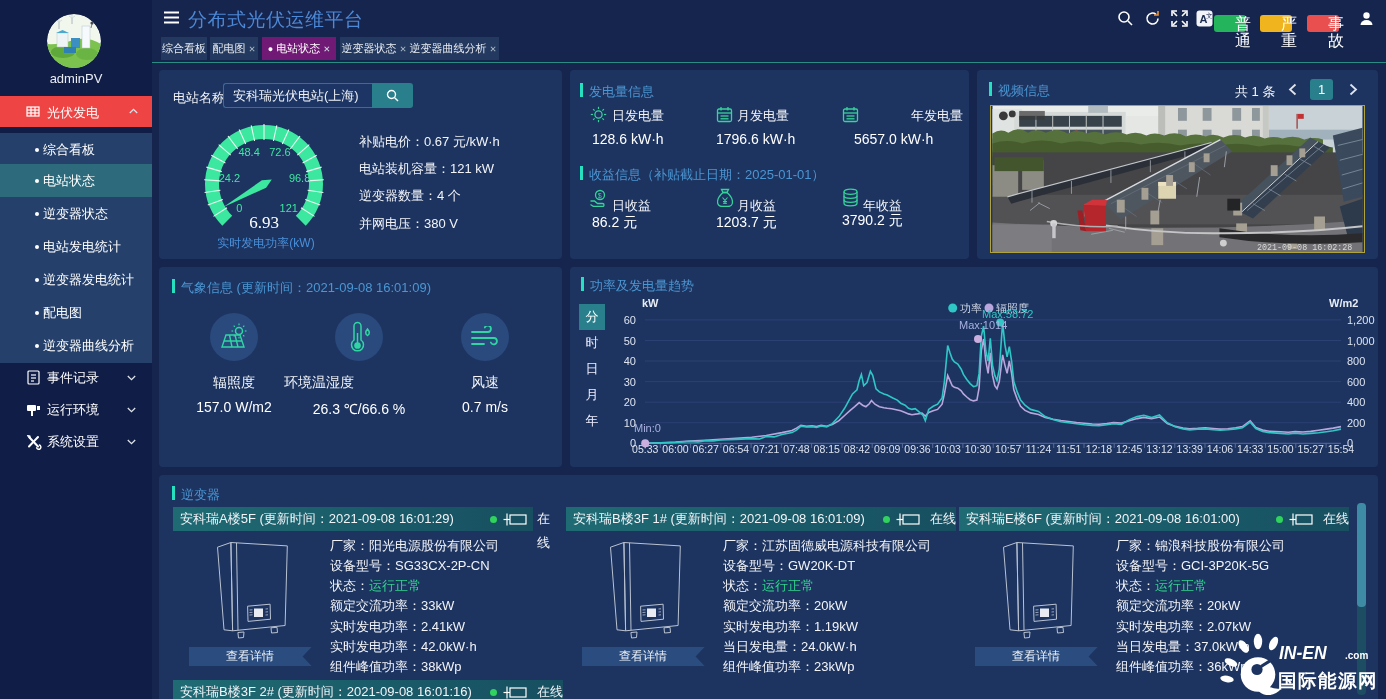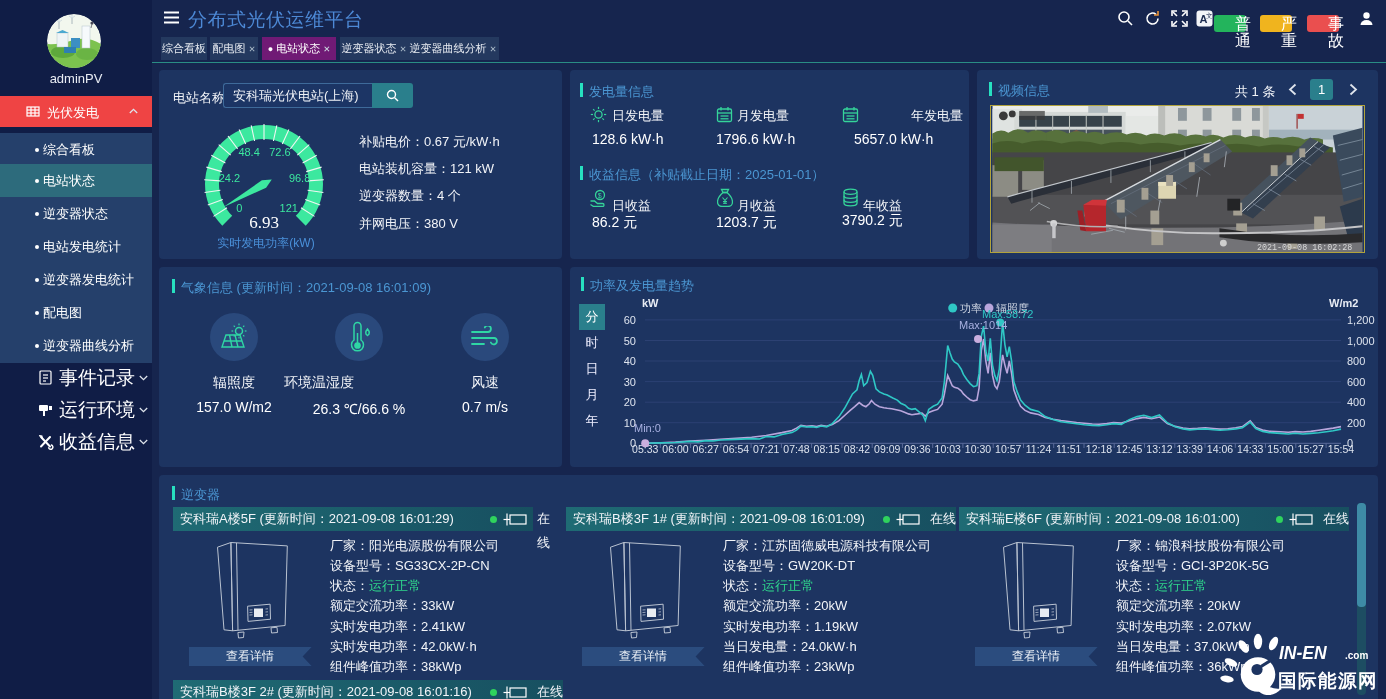--- a/index.html
+++ b/index.html
@@ -9,21 +9,21 @@
 #sidebar { position:absolute; left:0; top:0; width:152px; height:699px; background:#101d46; }
 #avatar { position:absolute; left:47px; top:14px; width:54px; height:54px; border-radius:50%; overflow:hidden; }
 #uname { position:absolute; left:0; top:71px; width:152px; text-align:center; color:#e8ecf4; font-size:13px; }
 .mrow { position:absolute; left:0; width:152px; color:#fff; font-size:13px; }
 #m-parent { top:96px; height:31px; background:#ef4444; }
 #submenu { position:absolute; left:0; top:133px; width:152px; height:230px; background:#25406b; }
 .srow { position:absolute; left:0; width:152px; height:33px; color:#fff; font-size:13px; line-height:33px; }
 .srow .bt { position:absolute; left:35px; top:15px; width:4px; height:4px; border-radius:50%; background:#fff; }
 .srow .tx { position:absolute; left:43px; }
 .srow.act { background:#2d6b7c; }
-.prow { position:absolute; left:12px; width:152px; height:33px; color:#fff; font-size:19px; line-height:33px; }
+.prow { position:absolute; left:0; width:152px; height:33px; color:#fff; font-size:13px; line-height:33px; }
 .prow .ic { position:absolute; left:25px; top:8px; width:17px; height:17px; }
 .prow .tx { position:absolute; left:47px; }
 
 #header { position:absolute; left:152px; top:0; width:1234px; height:36px; }
 #ham { position:absolute; left:12px; top:11px; width:15px; height:13px; }
 #title { position:absolute; left:36px; top:7px; font-size:19px; color:#4d89d6; letter-spacing:0.5px; }
 .hic { position:absolute; top:10px; width:17px; height:17px; }
 .badge { position:absolute; top:15px; height:17px; border-radius:3px; color:#fff; font-size:16px; line-height:17px; text-align:center; width:32px;padding-left:21px; }
 
 #tabbar { position:absolute; left:152px; top:0px; width:1234px; height:63px; border-bottom:1px solid #2a8d84; }
@@ -129,21 +129,21 @@
           <path d="M0.8 1 L4.5 4.6 L8.2 1"></path>
         </svg>
     </div>
     <div class="prow" style="top:425px">
       <svg class="ic" viewBox="0 0 17 17" fill="none" stroke="#fff" stroke-width="2" stroke-linecap="round">
           <path d="M4 13.5 L13 4"></path>
           <path d="M4 4 L13 13.5"></path>
           <path d="M2.6 2.8 l2.2 0.4 l0.4 2.2" stroke-width="1.4"></path>
           <path d="M14.4 12 a2.2 2.2 0 1 1 -2.8 2.8" stroke-width="1.4"></path>
         </svg>
-      <span class="tx">收益信息</span>
+      <span class="tx">系统设置</span>
         <svg style="position:absolute;right:16px;top:14px" width="9" height="6" viewBox="0 0 9 6" fill="none" stroke="#dfe4ec" stroke-width="1.3">
           <path d="M0.8 1 L4.5 4.6 L8.2 1"></path>
         </svg>
     </div>
   </div>
 
   <div id="tabbar">
     <div class="tab" style="left:9px; width:46px;">综合看板</div>
     <div class="tab" style="left:58px; width:48px;">配电图 <span style="font-size:8.5px;color:#aabac8">✕</span></div>
     <div class="tab act" style="left:110px; width:74px;"><span style="font-size:9px;">●</span> 电站状态 <span style="font-size:8.5px;color:#cfe0e4">✕</span></div>

